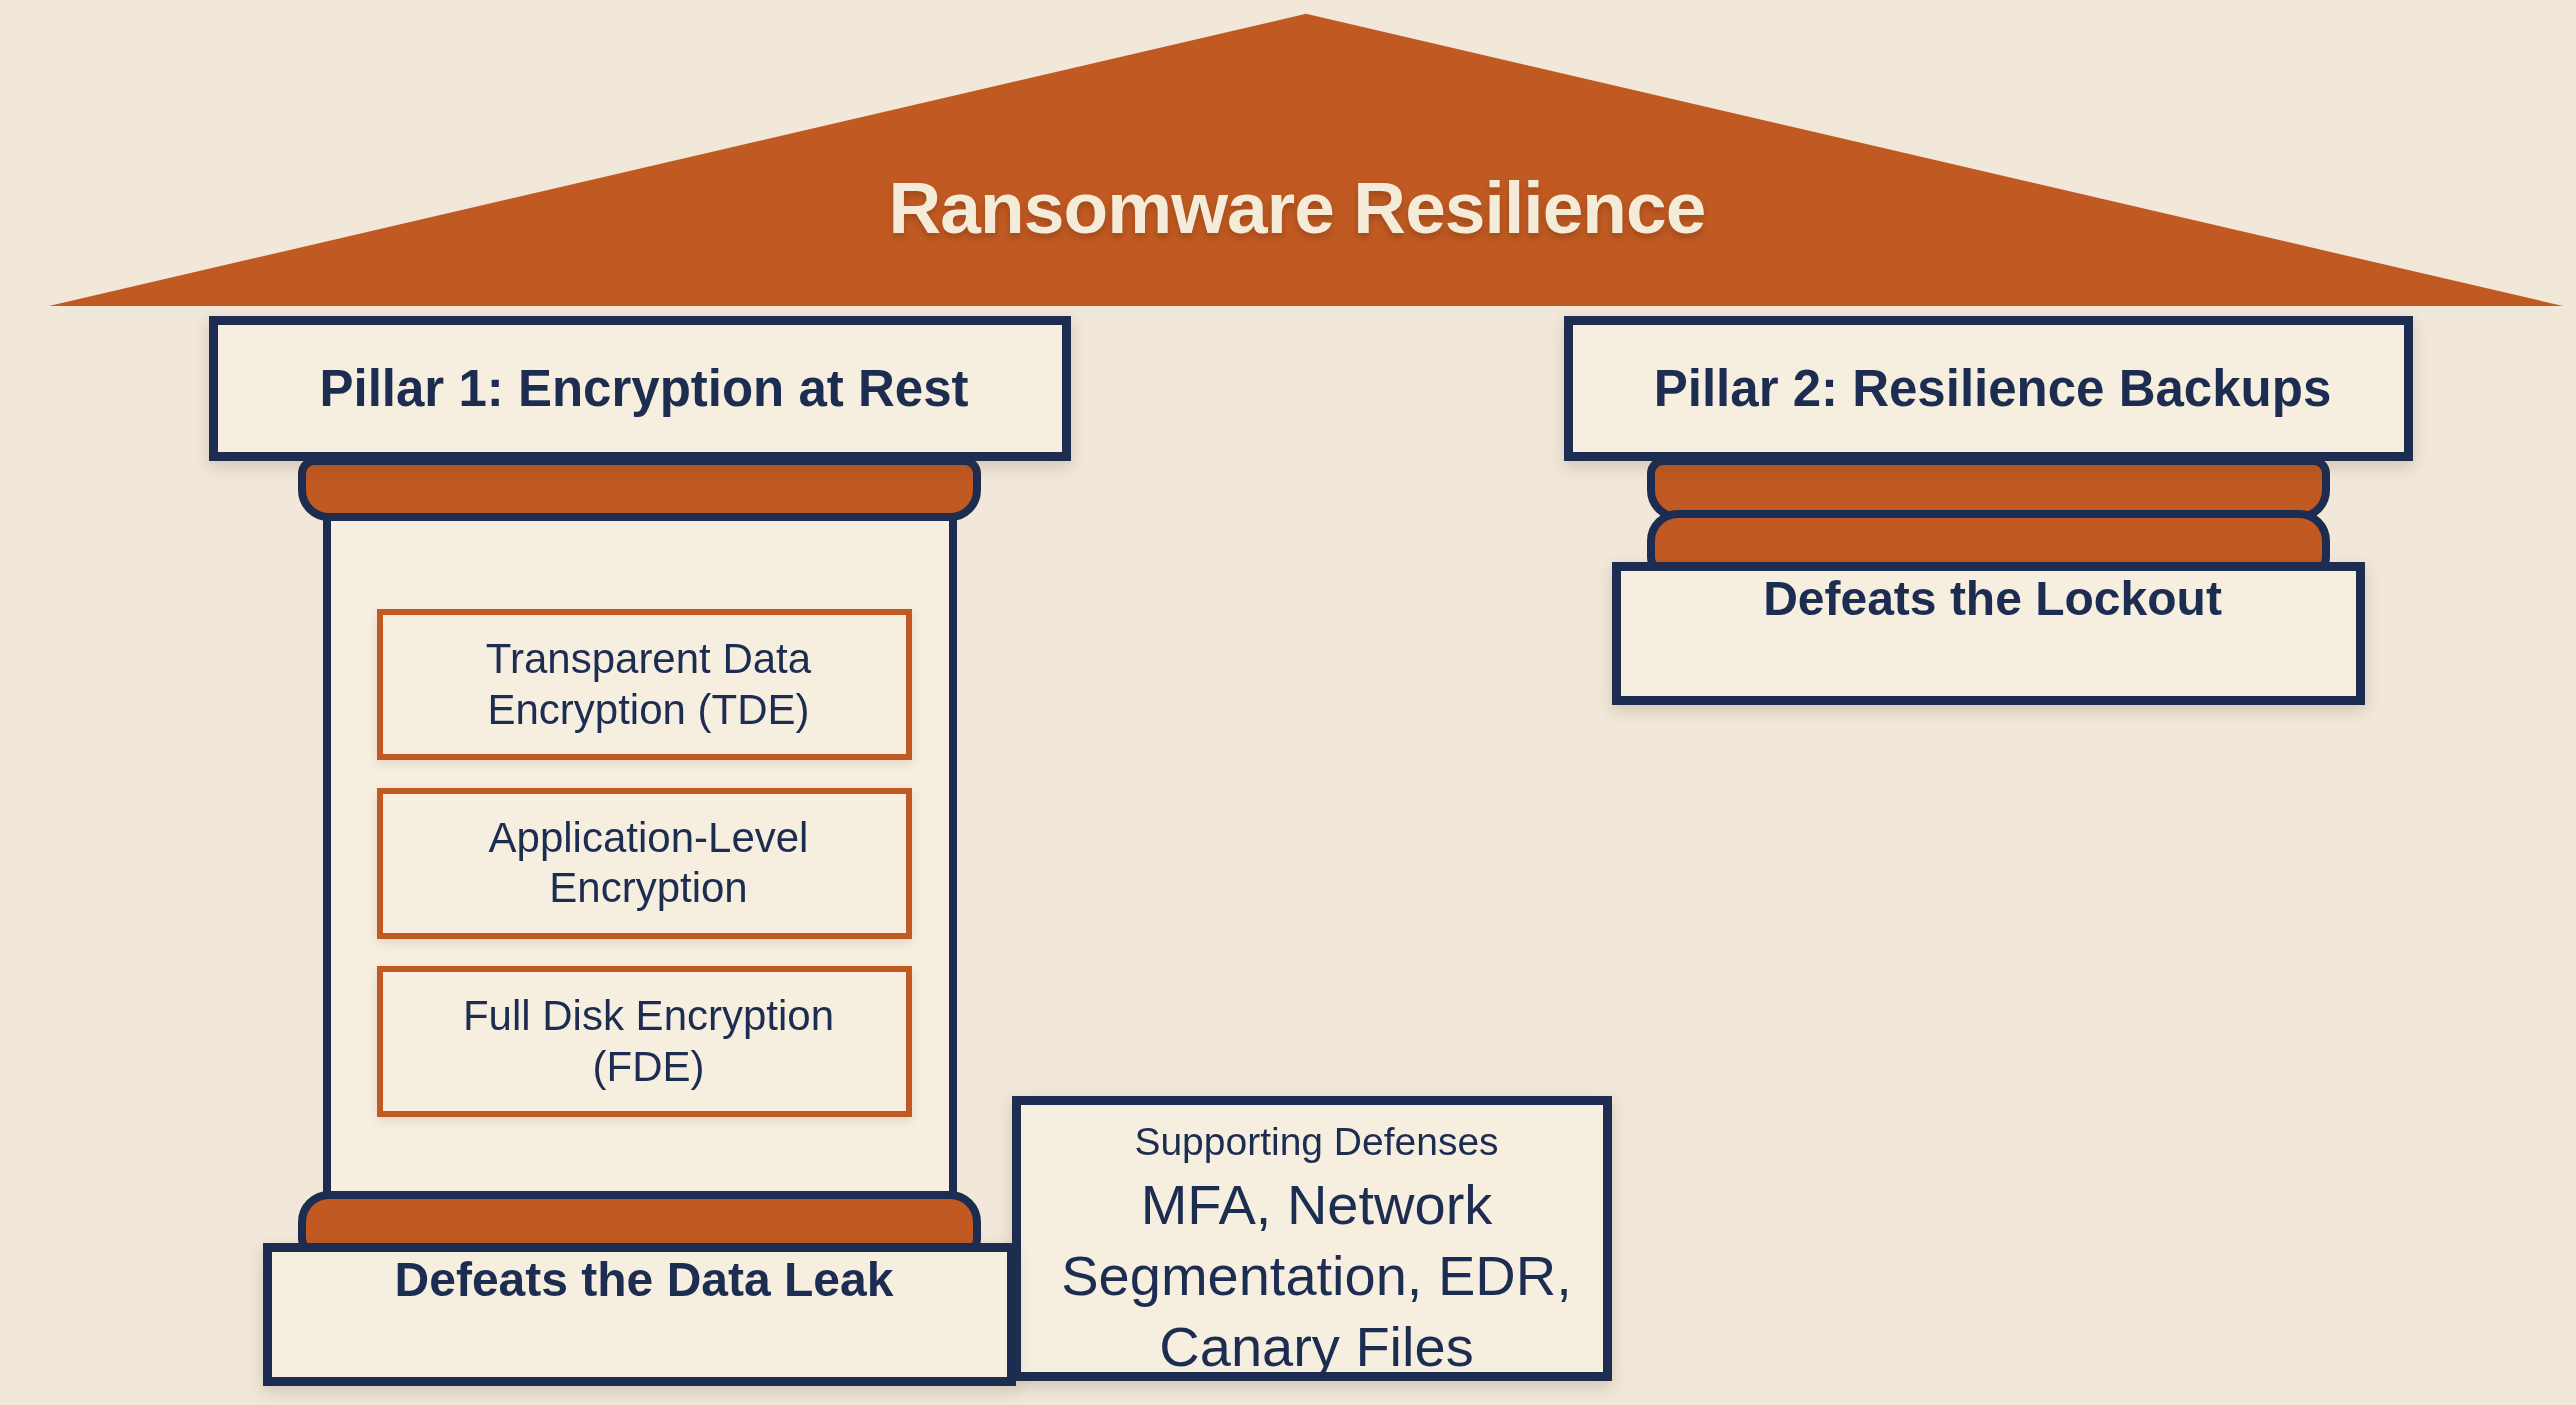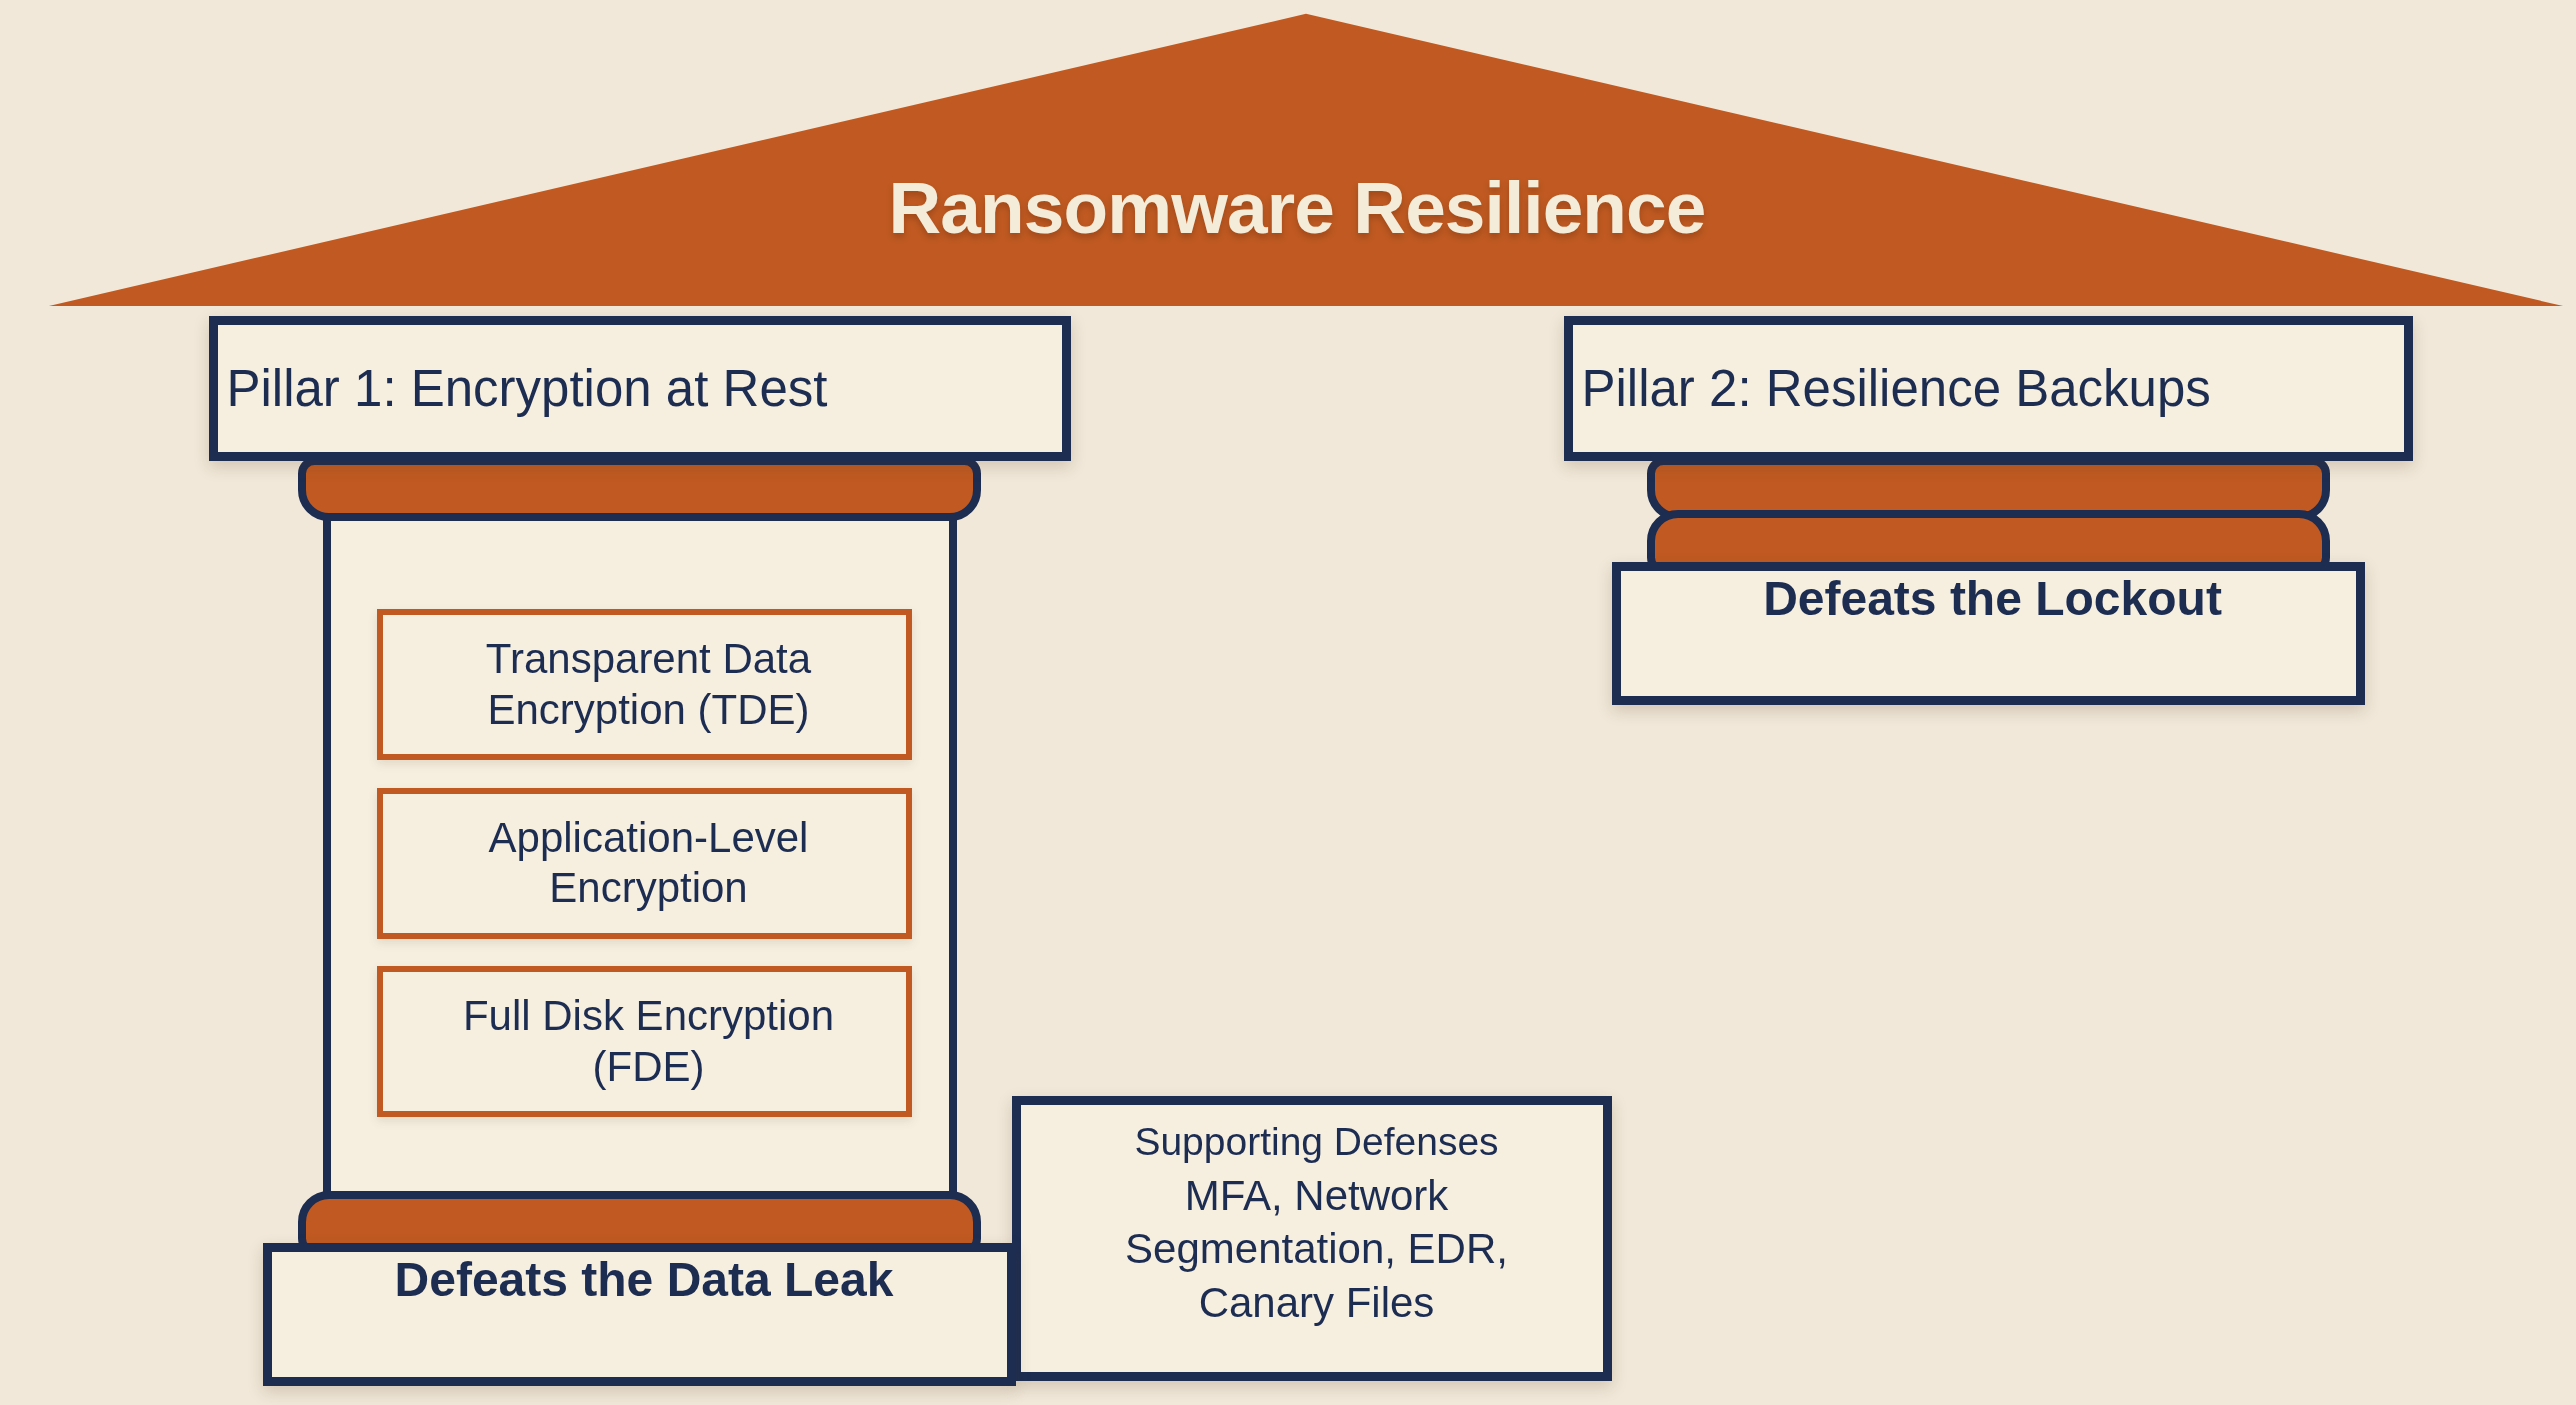--- a/index.html
+++ b/index.html
@@ -40,22 +40,22 @@
     display:flex;flex-direction:column;align-items:center;
   }
   .pillar-1{left:186px;width:862px;}
   .pillar-2{left:1541px;width:849px;}
 
   .p-header{
     position:relative;z-index:5;
     width:100%;height:145px;
     background:var(--cream-fill);
     border:9.1px solid var(--navy);
-    display:flex;align-items:center;
-    font-size:51px;font-weight:normal;color:var(--navy);
+    display:flex;align-items:center;justify-content:center;
+    font-size:51px;font-weight:bold;color:var(--navy);
     box-shadow:0 5.5px 14.6px rgba(80,50,20,.18);
   }
   .capital{
     position:relative;z-index:4;
     width:683px;height:64px;margin-top:-3.7px;
     background:var(--accent-orange);
     border:8.2px solid var(--navy);
     border-radius:16.5px 16.5px 31px 31px;
   }
   .shaft{
@@ -101,21 +101,21 @@
     border:9.1px solid var(--navy);
     text-align:center;
     padding:14.6px 24px 0 24px;
     box-shadow:0 5.5px 14.6px rgba(80,50,20,.18);
   }
   .sup-title{
     font-size:39px;font-weight:normal;color:var(--navy);
     margin-bottom:5.5px;
   }
   .sup-body{
-    font-size:42px;line-height:1.27;color:var(--navy);text-align:center;
+    font-size:56px;line-height:1.27;color:var(--navy);text-align:center;
   }
 </style>
 </head>
 <body>
 
 <div class="canvas">
 
   <div class="roof"></div>
   <h1 class="title">Ransomware Resilience</h1>
 

